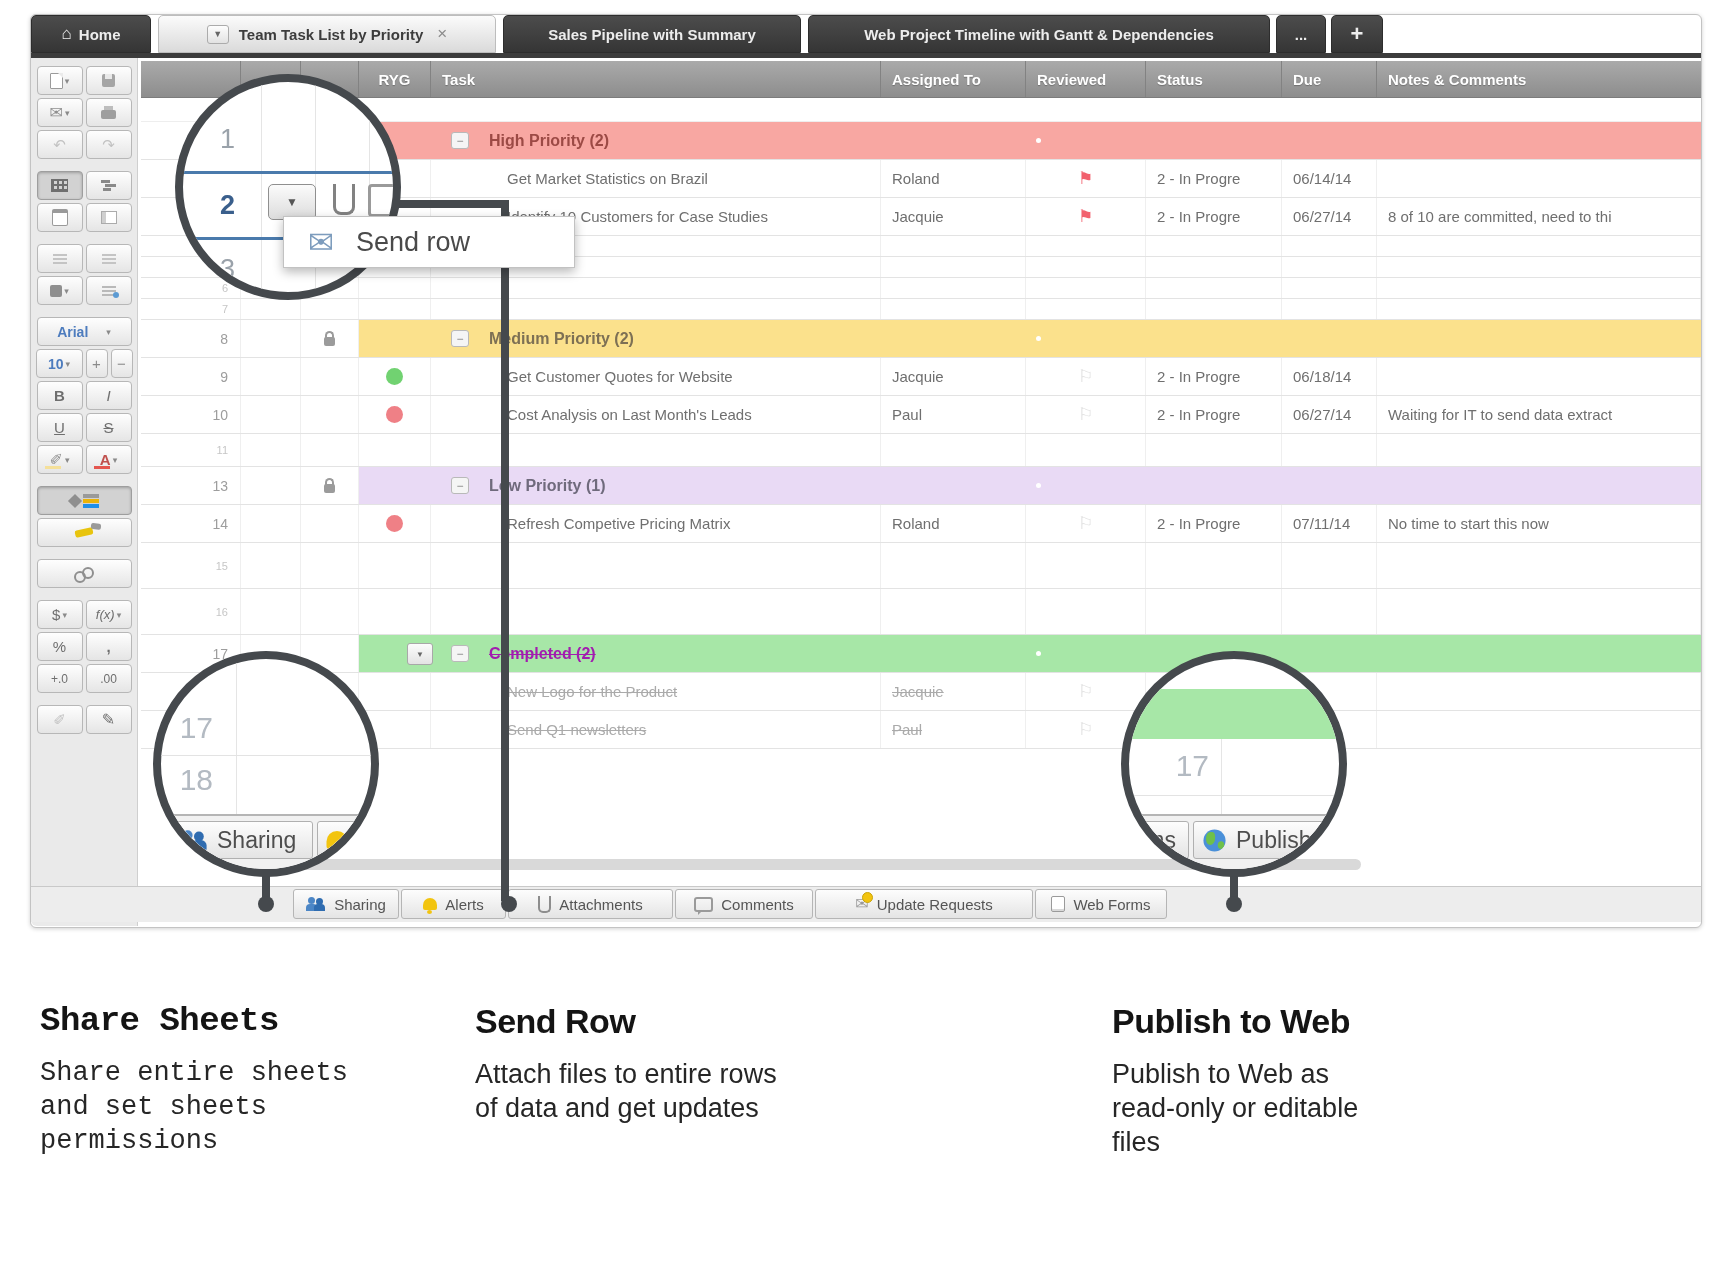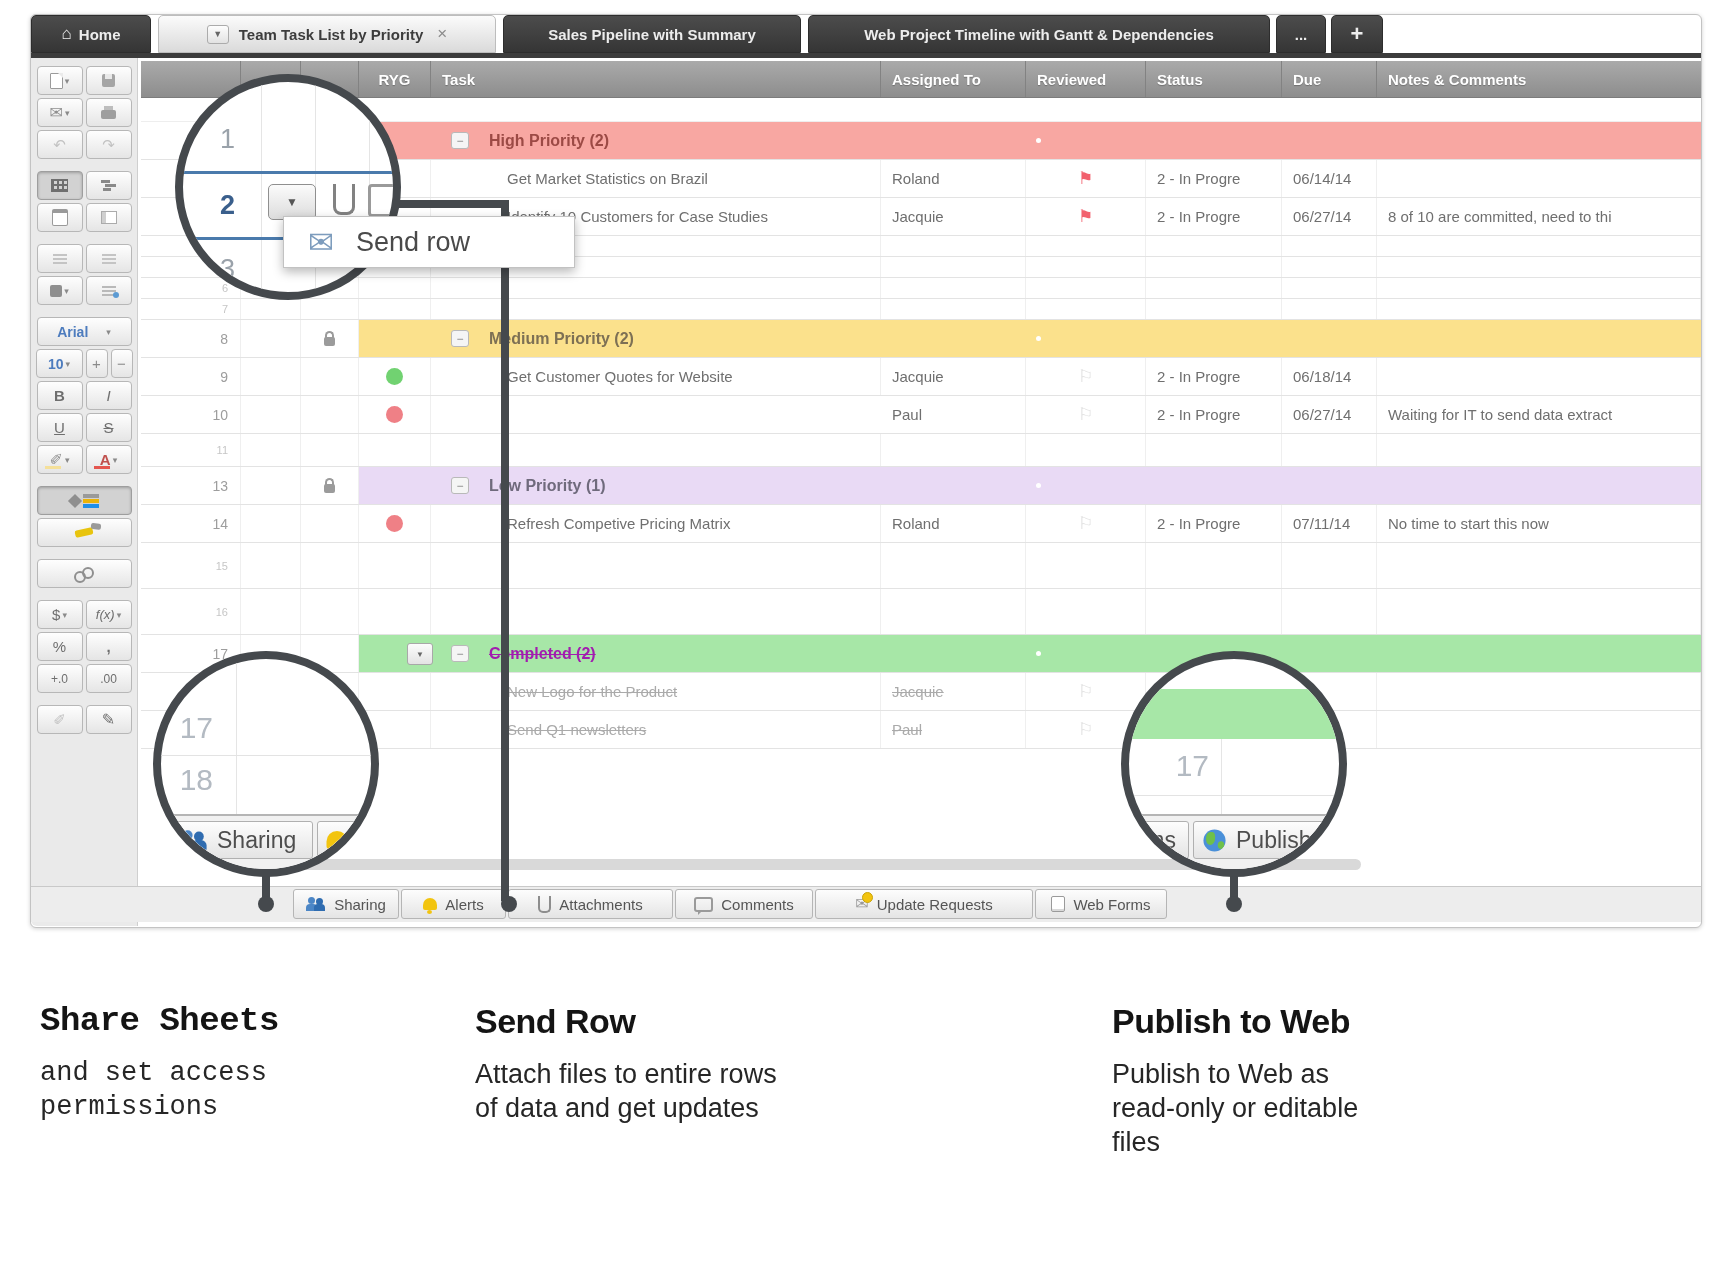--- a/index.html
+++ b/index.html
@@ -496,20 +496,23 @@
           <div class="cell pad c-due">06/18/14</div>
           <div class="cell pad c-nt"></div>
         </div>
         <div class="grow" style="height: 37px;">
           <div class="cell rn c-rn">10</div>
           <div class="cell c-a"></div>
           <div class="cell c-lk"></div>
           <div class="cell c-ryg">
             <div class="ryg-dot ryg-red"></div>
           </div>
+          <div class="cell c-task">
+            <div class="task-txt">Cost Analysis on Last Month's Leads</div>
+          </div>
           <div class="cell pad c-as">Paul</div>
           <div class="cell c-rv">
             <div class="flag gray">⚐</div>
           </div>
           <div class="cell pad c-st">2 - In Progre</div>
           <div class="cell pad c-due">06/27/14</div>
           <div class="cell pad c-nt">Waiting for IT to send data extract</div>
         </div>
         <div class="grow" style="height: 32px;">
           <div class="cell rn c-rn rn-sm">11</div>
@@ -721,21 +724,22 @@
   </div>
   <div class="magtab" style="left:64px;top:162px;width:152px;">
     <span class="globeic" style="transform:scale(1.3);margin-right:4px;"></span>
     <span>Publish</span>
   </div>
   <div style="position:absolute;left:0;right:0;top:210px;bottom:0;background:#fff;"></div>
 </div>
 
 <div class="cap" style="left:40px;width:340px;font-family:Liberation Mono, monospace;">
   <div class="t">Share Sheets</div>
-  <div class="l">and set access</div>
+  <div class="l">Share entire sheets</div>
+  <div class="l">and set sheets</div>
   <div class="l">permissions</div>
 </div>
 <div class="cap" style="left:475px;width:430px;">
   <div class="t">Send Row</div>
   <div class="l">Attach files to entire rows</div>
   <div class="l">of data and get updates</div>
 </div>
 <div class="cap" style="left:1112px;width:380px;">
   <div class="t">Publish to Web</div>
   <div class="l">Publish to Web as</div>

